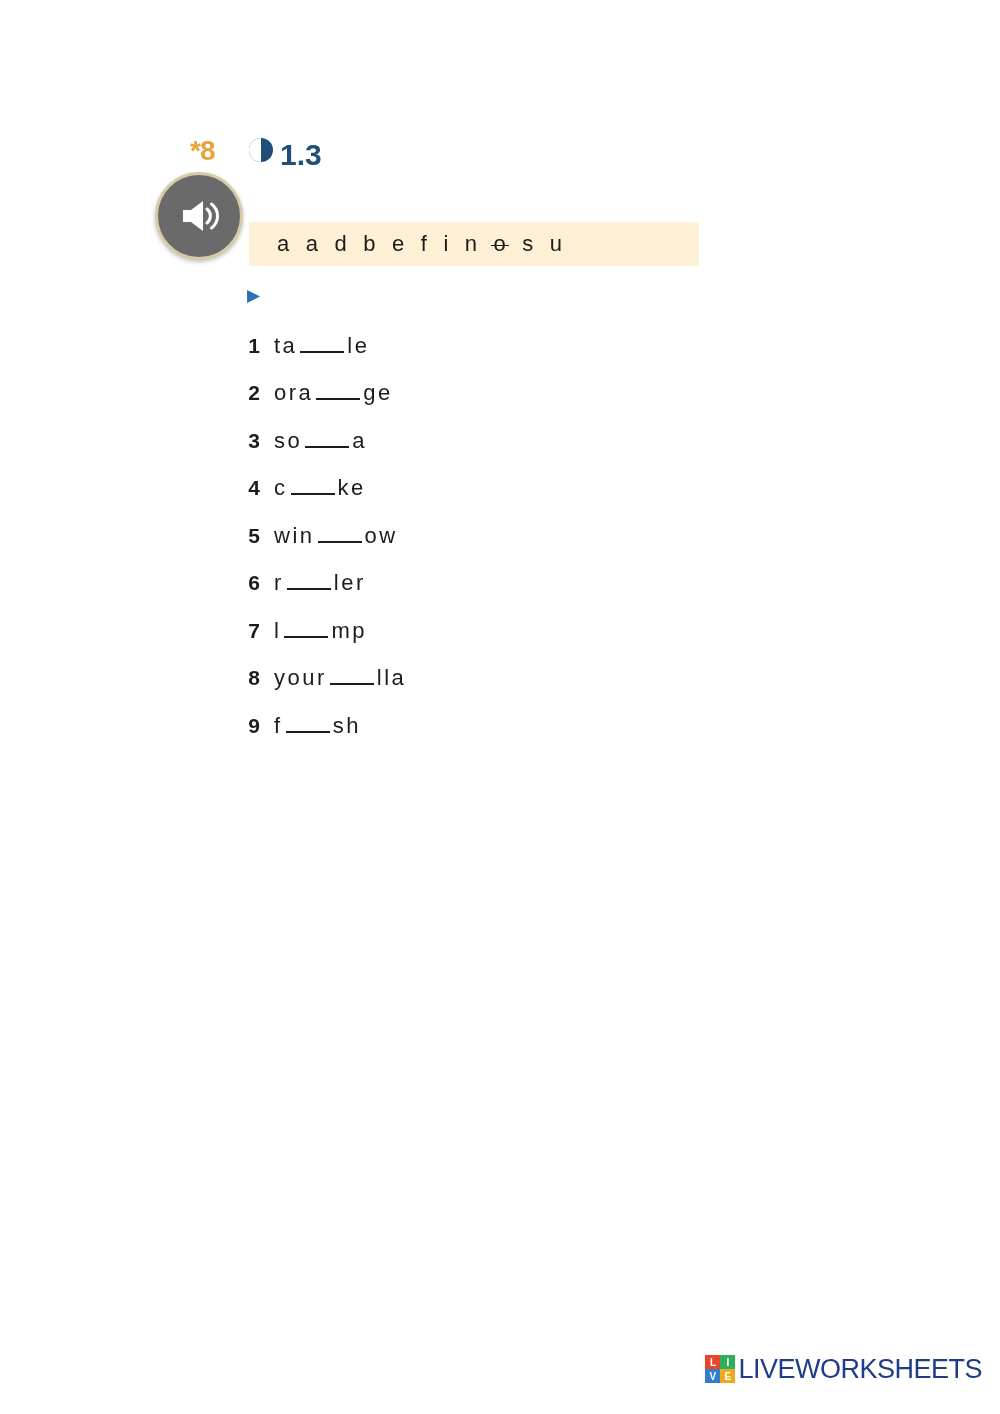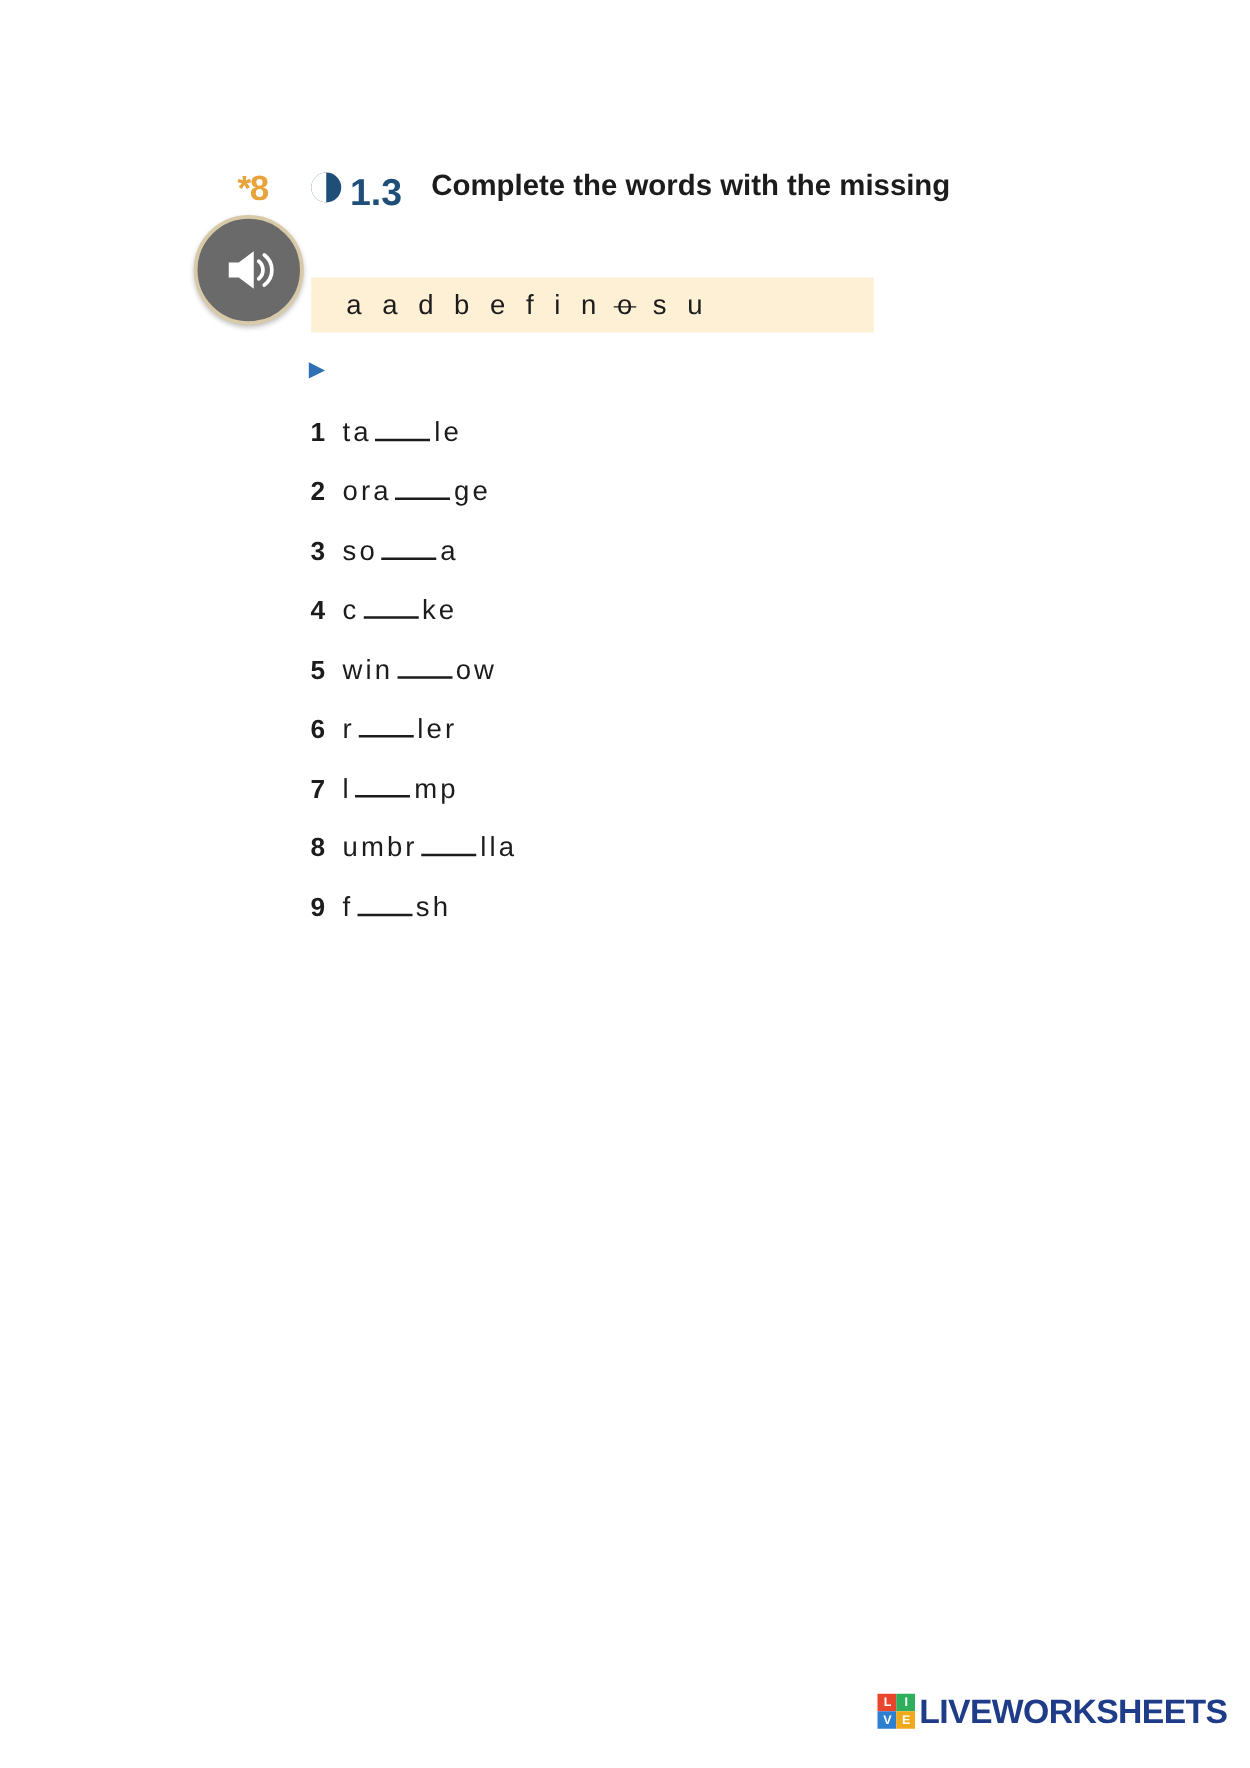--- a/index.html
+++ b/index.html
@@ -184,21 +184,21 @@
     align-items: center;
     justify-content: center;
     font-family: "Liberation Sans", sans-serif;
   }
   .sq-l { background: #e8452c; }
   .sq-i { background: #2fae5e; }
   .sq-v { background: #2f7fd1; }
   .sq-e { background: #f0a91b; }
   .lw-word {
     font-size: 27px;
-    font-weight: bold;
+    font-weight: normal;
     color: #1f3c88;
     letter-spacing: -0.5px;
   }
 </style>
 </head>
 <body>
 
 <div class="exercise">
 
   <div class="ex-number">*8</div>
@@ -216,21 +216,20 @@
   <div class="track-icon">
     <svg width="26" height="26" viewBox="0 0 26 26" aria-hidden="true">
       <circle cx="13" cy="13" r="12" fill="#1f4e79"></circle>
       <path d="M13 1 a12 12 0 0 0 0 24 z" fill="#ffffff"></path>
     </svg>
   </div>
 
   <div class="track-num">1.3</div>
 
   <div class="instruction">
-    <span>Complete the words with the missing</span>
   </div>
 
 </div>
 
 <div class="letter-bank" id="letter-bank">
     <span>a</span>
     <span>a</span>
     <span>d</span>
     <span>b</span>
     <span>e</span>
@@ -269,21 +268,21 @@
     <div class="word-row">
       <div class="num">6</div>
       <div class="word"><span>r</span><span class="blank"></span><span>ler</span></div>
     </div>
     <div class="word-row">
       <div class="num">7</div>
       <div class="word"><span>l</span><span class="blank"></span><span>mp</span></div>
     </div>
     <div class="word-row">
       <div class="num">8</div>
-      <div class="word"><span>umbr</span><span class="blank"></span><span>lla</span></div>
+      <div class="word"><span>your</span><span class="blank"></span><span>lla</span></div>
     </div>
     <div class="word-row">
       <div class="num">9</div>
       <div class="word"><span>f</span><span class="blank"></span><span>sh</span></div>
     </div>
   </div>
 
 <div class="lw-logo">
   <div class="lw-squares">
     <div class="sq-l">L</div>

